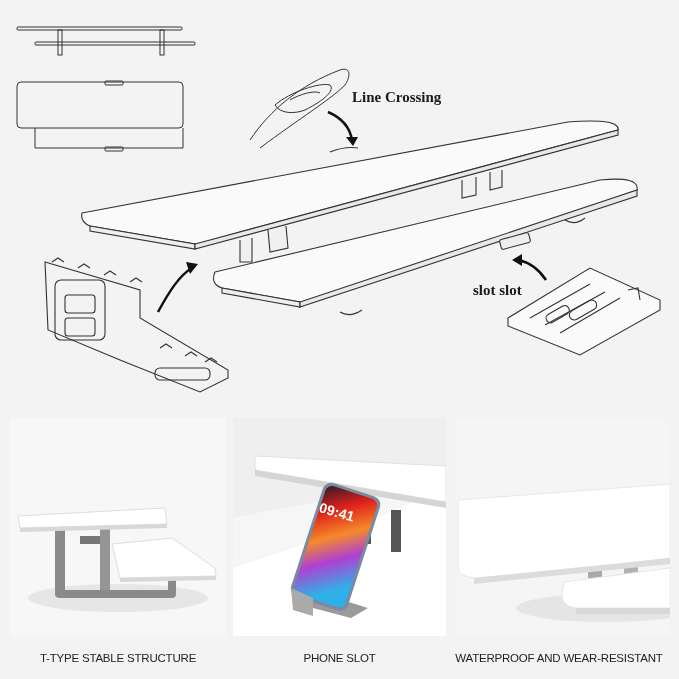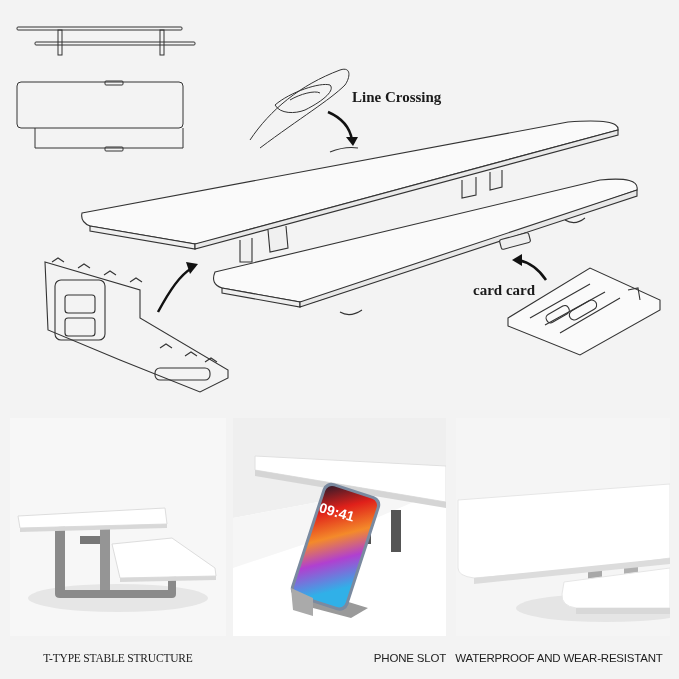--- a/index.html
+++ b/index.html
@@ -76,21 +76,21 @@
       <rect x="568" y="305" width="30" height="10" rx="5" transform="rotate(-30 583 310)"></rect>
       <rect x="545" y="310" width="25" height="9" rx="4" transform="rotate(-30 557 314)"></rect>
       <path d="M628 290 L638 288 L640 300"></path>
     </g>
 
     <path d="M546 280 C538 268 528 262 518 260" fill="none" stroke="#111" stroke-width="2.5"></path>
     <polygon points="522,254 512,260 522,266" fill="#111"></polygon>
   </svg>
 
   <div class="callout" style="left:352px;top:89px;">Line Crossing</div>
-  <div class="callout" style="left:473px;top:282px;">card card</div>
+  <div class="callout" style="left:473px;top:282px;">slot slot</div>
 </div>
 
 <div class="panel" style="left:10px;width:216px;">
   <svg width="216" height="218" viewBox="0 0 216 218">
     <ellipse cx="108" cy="180" rx="90" ry="14" fill="#e6e6e6"></ellipse>
     <rect x="45" y="108" width="10" height="66" fill="#8a8a8a"></rect>
     <path d="M45 170 L45 176 Q45 180 50 180 L162 180 Q166 180 166 176 L166 150 L158 150 L158 172 L55 172 Z" fill="#8a8a8a"></path>
     <rect x="90" y="108" width="10" height="64" fill="#959595"></rect>
     <rect x="70" y="118" width="20" height="8" fill="#777"></rect>
     <path d="M8 98 L155 90 L157 106 L10 110 Z" fill="#ffffff" stroke="#ddd"></path>
@@ -134,15 +134,15 @@
     <ellipse cx="150" cy="190" rx="90" ry="14" fill="#e5e5e5"></ellipse>
     <rect x="132" y="138" width="14" height="56" fill="#a8a8a8"></rect>
     <rect x="168" y="135" width="14" height="56" fill="#b0b0b0"></rect>
     <path d="M2 82 L214 66 L214 140 L140 150 L18 160 Q2 158 2 150 Z" fill="#ffffff" stroke="#e6e6e6"></path>
     <path d="M18 160 L214 140 L214 146 L18 166 Z" fill="#dcdcdc"></path>
     <path d="M108 164 L214 150 L214 190 L120 190 Q105 188 106 176 Z" fill="#ffffff" stroke="#e6e6e6"></path>
     <path d="M120 190 L214 190 L214 196 L120 196 Z" fill="#d8d8d8"></path>
   </svg>
 </div>
 
-<div class="caption" style="left:10px;width:216px;font-family:Liberation Serif, serif;">T-TYPE STABLE STRUCTURE</div>
-<div class="caption" style="left:233px;width:213px;text-align:right;">PHONE SLOT</div>
+<div class="caption" style="left:10px;width:216px;">T-TYPE STABLE STRUCTURE</div>
+<div class="caption" style="left:233px;width:213px;">PHONE SLOT</div>
 <div class="caption" style="left:448px;width:222px;">WATERPROOF AND WEAR-RESISTANT</div>
 
 </body></html>

